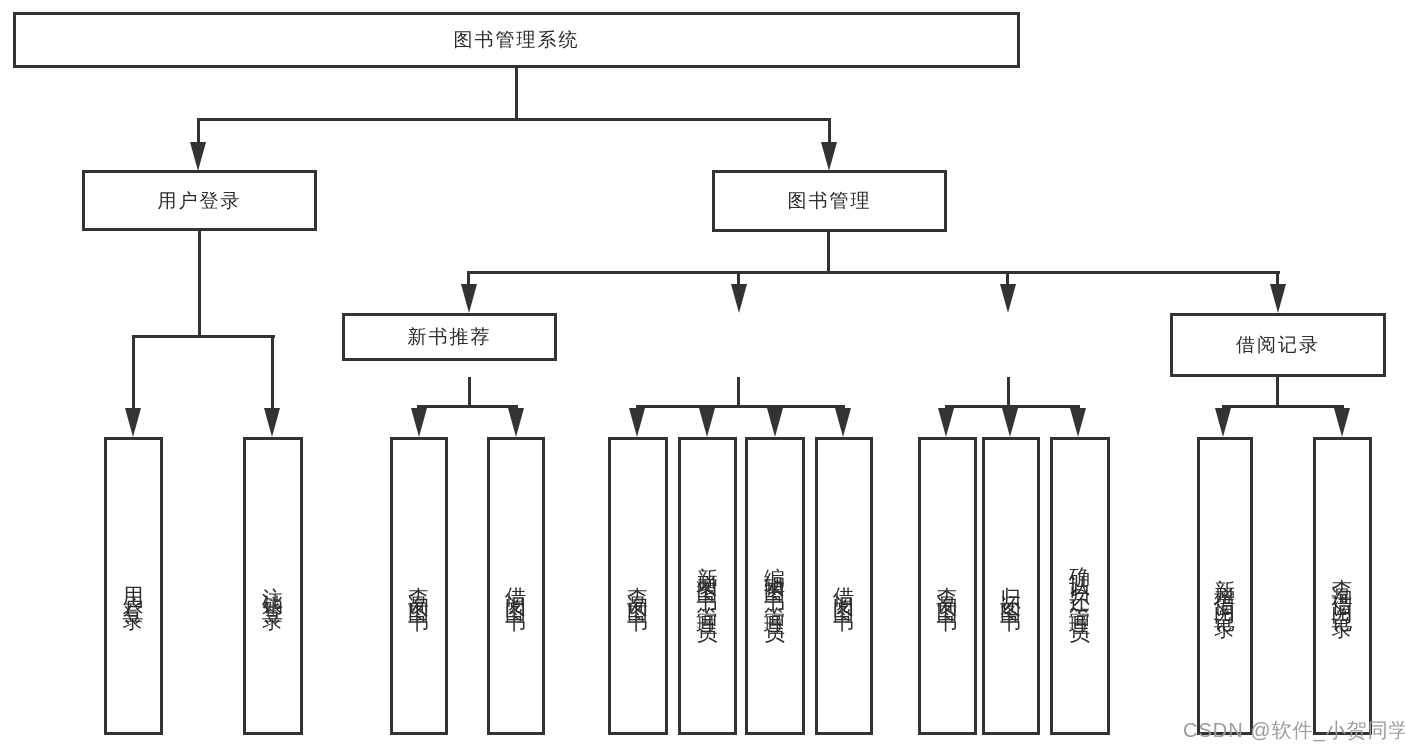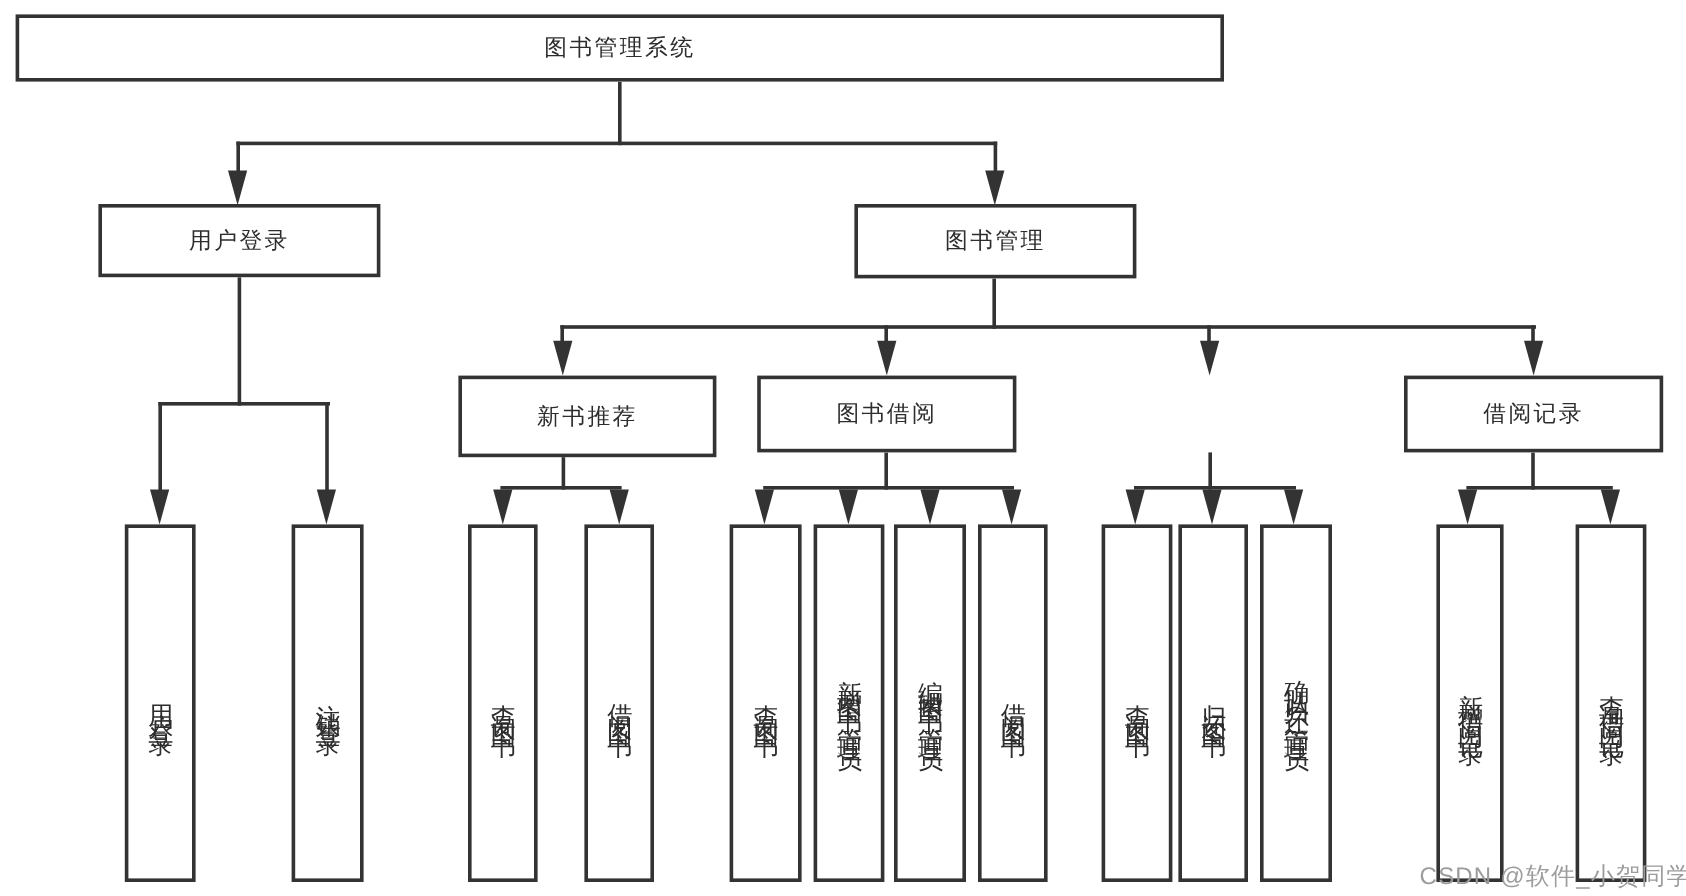--- a/index.html
+++ b/index.html
@@ -88,22 +88,21 @@
   <div class="hline" style="left:467px;top:271px;width:813px"></div>
   <div class="vline" style="left:467px;top:271px;height:16px"></div>
   <div class="arrow" style="left:461px;top:284px"></div>
   <div class="vline" style="left:737px;top:271px;height:16px"></div>
   <div class="arrow" style="left:731px;top:284px"></div>
   <div class="vline" style="left:1006px;top:271px;height:16px"></div>
   <div class="arrow" style="left:1000px;top:284px"></div>
   <div class="vline" style="left:1276px;top:271px;height:16px"></div>
   <div class="arrow" style="left:1270px;top:284px"></div>
 
-  <div class="box h" style="left:382px;top:313px;width:215px;height:68px">新书推荐</div>
-  <div class="box h" style="left:631px;top:313px;width:216px;height:64px">图书借阅</div>
+  <div class="box h" style="left:342px;top:313px;width:215px;height:48px">新书推荐</div>
   <div class="box h" style="left:1170px;top:313px;width:216px;height:64px">借阅记录</div>
 
   <div class="vline" style="left:468px;top:377px;height:31px"></div>
   <div class="hline" style="left:417px;top:405px;width:101px"></div>
   <div class="arrow" style="left:411px;top:408px"></div>
   <div class="arrow" style="left:508px;top:408px"></div>
 
   <div class="vline" style="left:737px;top:377px;height:31px"></div>
   <div class="hline" style="left:636px;top:405px;width:209px"></div>
   <div class="arrow" style="left:629px;top:408px"></div>

